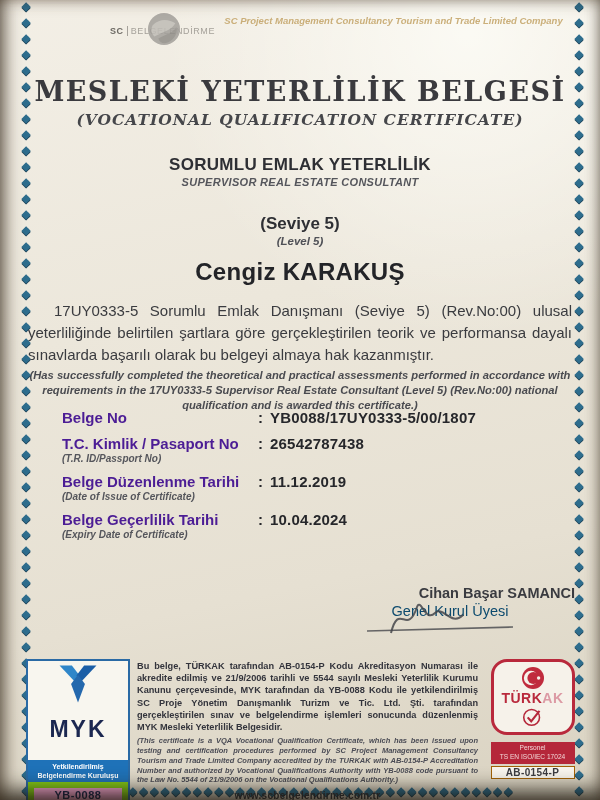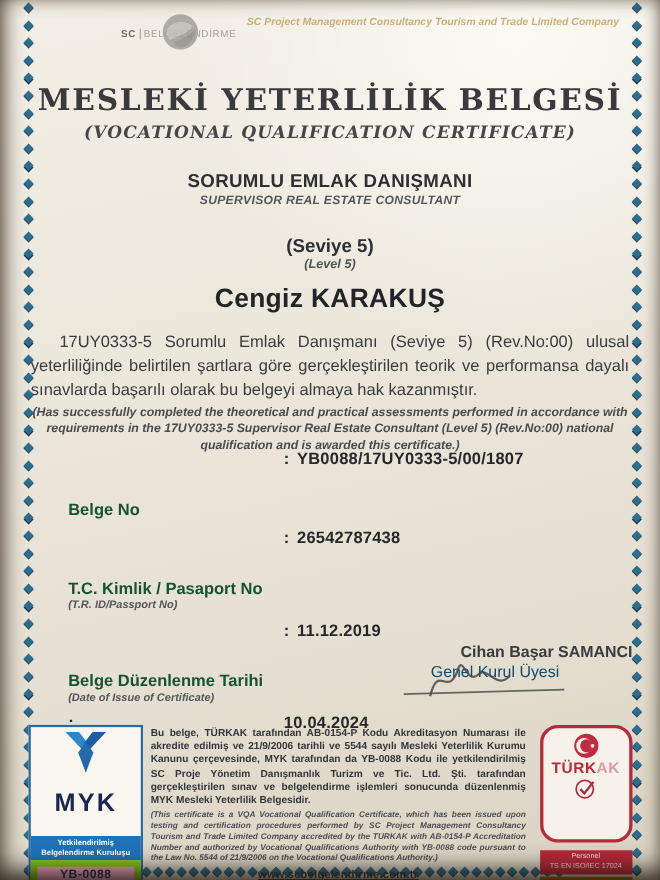--- a/index.html
+++ b/index.html
@@ -43,21 +43,21 @@
   .lvl-tr{top:214px;font-size:17px;font-weight:bold;color:#2e2f34;}
   .lvl-en{top:235px;font-size:11.5px;font-style:italic;font-weight:bold;color:#505157;}
   .holder{top:258px;font-size:24px;font-weight:bold;color:#232428;letter-spacing:.3px;}
   .body-tr{top:300px;left:28px;right:28px;position:absolute;font-size:15px;line-height:1.45;
     text-align:justify;text-indent:26px;color:#3a3b3f;}
   .body-en{top:368px;left:16px;right:16px;position:absolute;font-size:11.2px;font-style:italic;
     font-weight:bold;line-height:1.35;text-align:center;color:#4a4b50;}
   
   .fields{position:absolute;top:409px;left:62px;right:36px;}
   .frow{display:grid;grid-template-columns:196px 12px 1fr;margin-bottom:9px;}
-  .flabel .main{font-size:15px;font-weight:bold;color:#14532d;margin-top:46px;}
+  .flabel .main{font-size:15px;font-weight:bold;color:#4c1d95;}
   .flabel .sub{font-size:10px;font-style:italic;font-weight:bold;color:#55565c;margin-top:1px;}
   .fcolon{font-size:15px;font-weight:bold;color:#26272b;}
   .fvalue{font-size:15px;font-weight:bold;color:#26272b;letter-spacing:.2px;}
   
   .sig{position:absolute;top:585px;left:325px;width:250px;text-align:center;}
   .sig .name{font-size:14.5px;font-weight:bold;color:#3a3b40;text-align:right;}
   .sig .role{font-size:14.5px;color:#0c4a6e;margin-top:2px;}
   .sig svg{position:absolute;left:38px;top:8px;pointer-events:none;}
   
   .footer{position:absolute;top:659px;left:26px;right:20px;display:flex;gap:7px;z-index:3;}
@@ -69,30 +69,30 @@
     font-weight:bold;line-height:1.3;padding:2px 0 2px;margin-top:3px;}
   .myk-code{background:#f9a8d4;border:6px solid #84cc16;color:#17224c;font-weight:bold;
     font-size:11px;padding:0 10px;margin-top:2px;letter-spacing:.5px;}
   .ftr-text{flex:1;padding-top:1px;}
   .ftr-tr{font-size:9.2px;font-weight:bold;line-height:1.33;text-align:justify;color:#33343c;}
   .ftr-en{font-size:7.5px;font-style:italic;font-weight:bold;line-height:1.3;text-align:justify;
     color:#4b4c55;margin-top:3px;}
   .ftr-web{font-size:10px;font-weight:bold;text-decoration:underline;text-align:center;
     color:#33343c;margin-top:5px;letter-spacing:.3px;}
   .turkak{width:95px;flex:none;display:flex;flex-direction:column;align-items:center;}
-  .turkak-seal{width:84px;height:107px;border:3px solid #b9293c;border-radius:16px;background:#f6f2ea;
+  .turkak-seal{width:84px;height:76px;border:3px solid #b9293c;border-radius:16px;background:#f6f2ea;
     display:flex;flex-direction:column;align-items:center;padding-top:4px;box-sizing:border-box;}
   .turkak-seal .crescent{width:24px;height:24px;}
   .turkak-brand{font-size:14px;font-weight:bold;line-height:1;margin:1px 0 1px;letter-spacing:.5px;}
   .turkak-brand .p1{color:#b9293c;}
   .turkak-brand .p2{color:#dc9aa4;}
   .turkak-seal .check{width:21px;height:21px;}
   .turkak-scope{width:84px;background:#b5273a;color:#f2d7d7;text-align:center;font-size:6.6px;
     line-height:1.35;padding:2px 0;margin-top:7px;box-sizing:border-box;}
-  .turkak-code{width:84px;background:#f8f5ee;border:6px solid #a16207;color:#3c3c40;text-align:center;
+  .turkak-code{width:84px;background:#f8f5ee;border:1px solid #a16207;color:#3c3c40;text-align:center;
     font-size:10px;font-weight:bold;margin-top:2px;box-sizing:border-box;letter-spacing:.4px;}
 </style>
 </head>
 <body>
 
 <div class="chain chain-v chain-left">◆
 ◆
 ◆
 ◆
 ◆
@@ -200,21 +200,21 @@
   <circle cx="18" cy="18" r="17" fill="#a3a09b"></circle>
   <path d="M6 14 C14 6,24 8,30 12 C26 20,14 22,8 26 C4 22,4 18,6 14Z" fill="#c6c3bd" opacity=".8"></path>
   <path d="M12 28 C20 24,28 22,31 16 C33 24,27 32,19 33 C15 33,13 31,12 28Z" fill="#8b8883" opacity=".8"></path>
 </svg>
 <div class="hdr-company">
   <div class="en">SC Project Management Consultancy Tourism and Trade Limited Company</div>
 </div>
 
 <div class="abs title-tr">MESLEKİ YETERLİLİK BELGESİ</div>
 <div class="abs title-en">(VOCATIONAL QUALIFICATION CERTIFICATE)</div>
-<div class="abs occ-tr">SORUMLU EMLAK DANIŞMANI</div>
+<div class="abs occ-tr">SORUMLU EMLAK YETERLİLİK</div>
 <div class="abs occ-en">SUPERVISOR REAL ESTATE CONSULTANT</div>
 <div class="abs lvl-tr">(Seviye 5)</div>
 <div class="abs lvl-en">(Level 5)</div>
 <div class="abs holder">Cengiz KARAKUŞ</div>
 
 <div class="body-tr">17UY0333-5 Sorumlu Emlak Danışmanı (Seviye 5) (Rev.No:00) ulusal yeterliliğinde belirtilen şartlara göre gerçekleştirilen teorik ve performansa dayalı sınavlarda başarılı olarak bu belgeyi almaya hak kazanmıştır.</div>
 <div class="body-en">(Has successfully completed the theoretical and practical assessments performed in accordance with requirements in the 17UY0333-5 Supervisor Real Estate Consultant (Level 5) (Rev.No:00) national qualification and is awarded this certificate.)</div>
 
 <div class="fields">
   <div class="frow">
@@ -234,20 +234,24 @@
   </div>
   <div class="frow">
     <div class="flabel">
       <div class="main">Belge Düzenlenme Tarihi</div>
       <div class="sub">(Date of Issue of Certificate)</div>
     </div>
     <div class="fcolon">:</div>
     <div class="fvalue">11.12.2019</div>
   </div>
   <div class="frow">
+    <div class="flabel">
+      <div class="main">Belge Geçerlilik Tarihi</div>
+      <div class="sub">(Expiry Date of Certificate)</div>
+    </div>
     <div class="fcolon">:</div>
     <div class="fvalue">10.04.2024</div>
   </div>
 </div>
 
 <div class="sig">
   <div class="name">Cihan Başar SAMANCI</div>
   <div class="role">Genel Kurul Üyesi</div>
   <svg width="175" height="48" viewBox="0 0 175 48">
     <path d="M28 40 C36 8,44 44,54 14 C58 4,62 30,72 20 C80 12,88 34,100 22" stroke="#45464b" stroke-width="2" fill="none" opacity=".85"></path>

